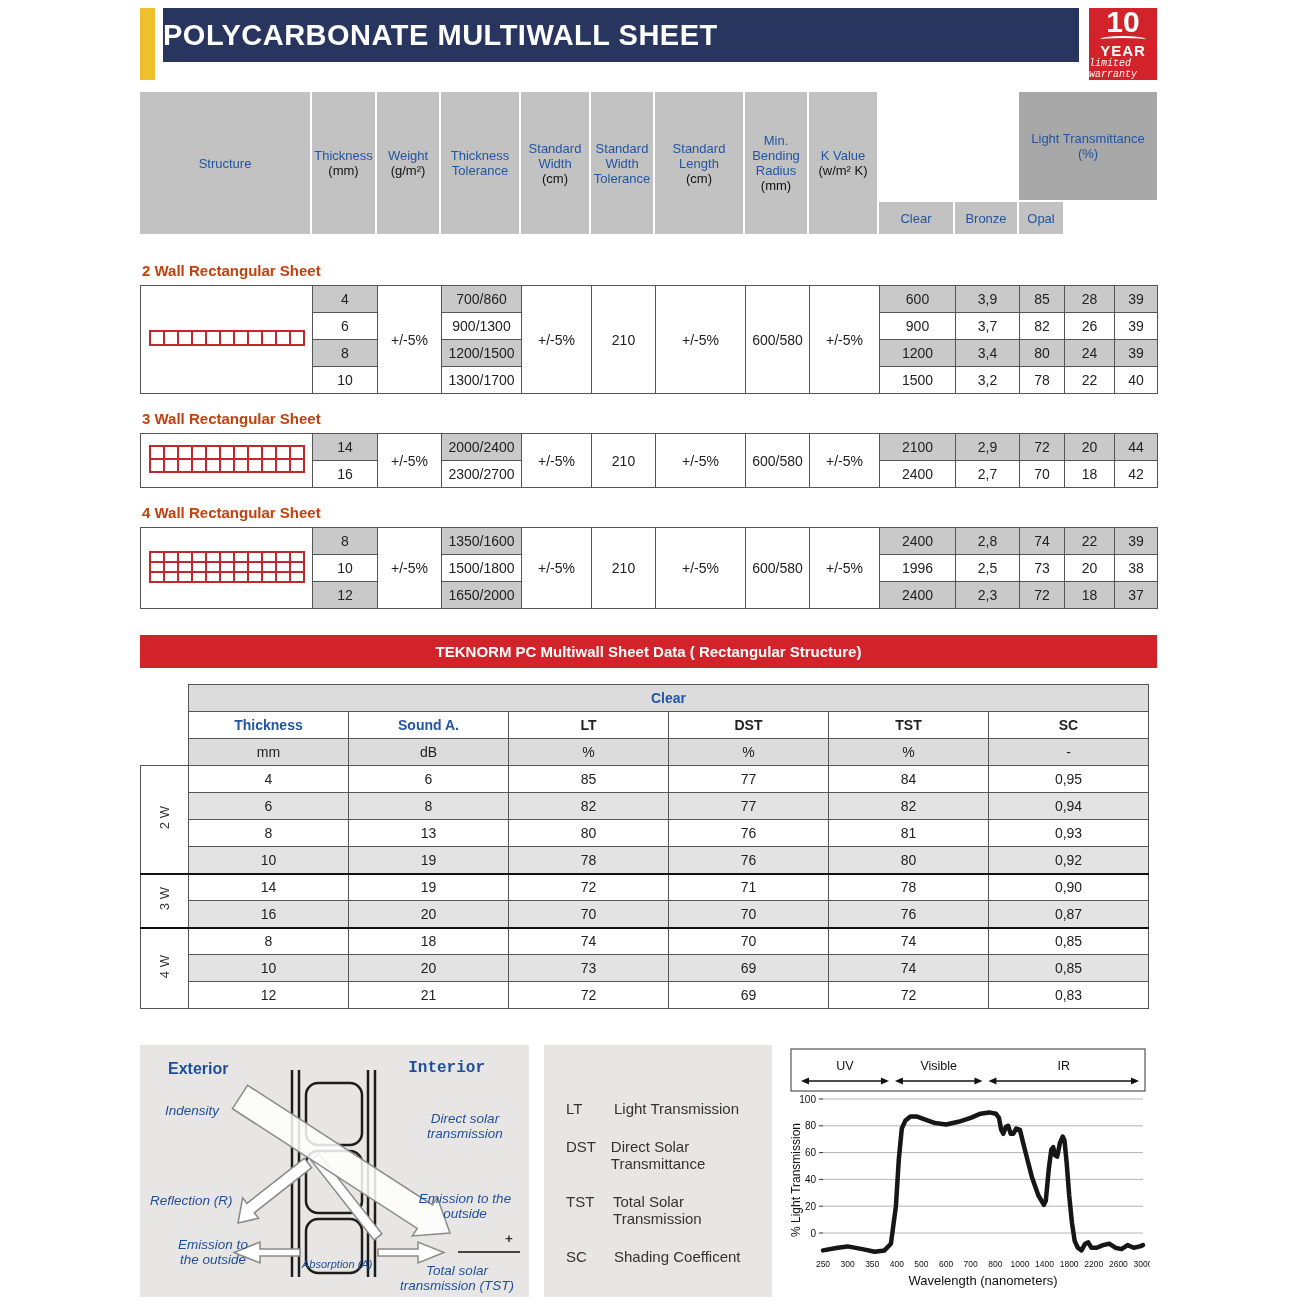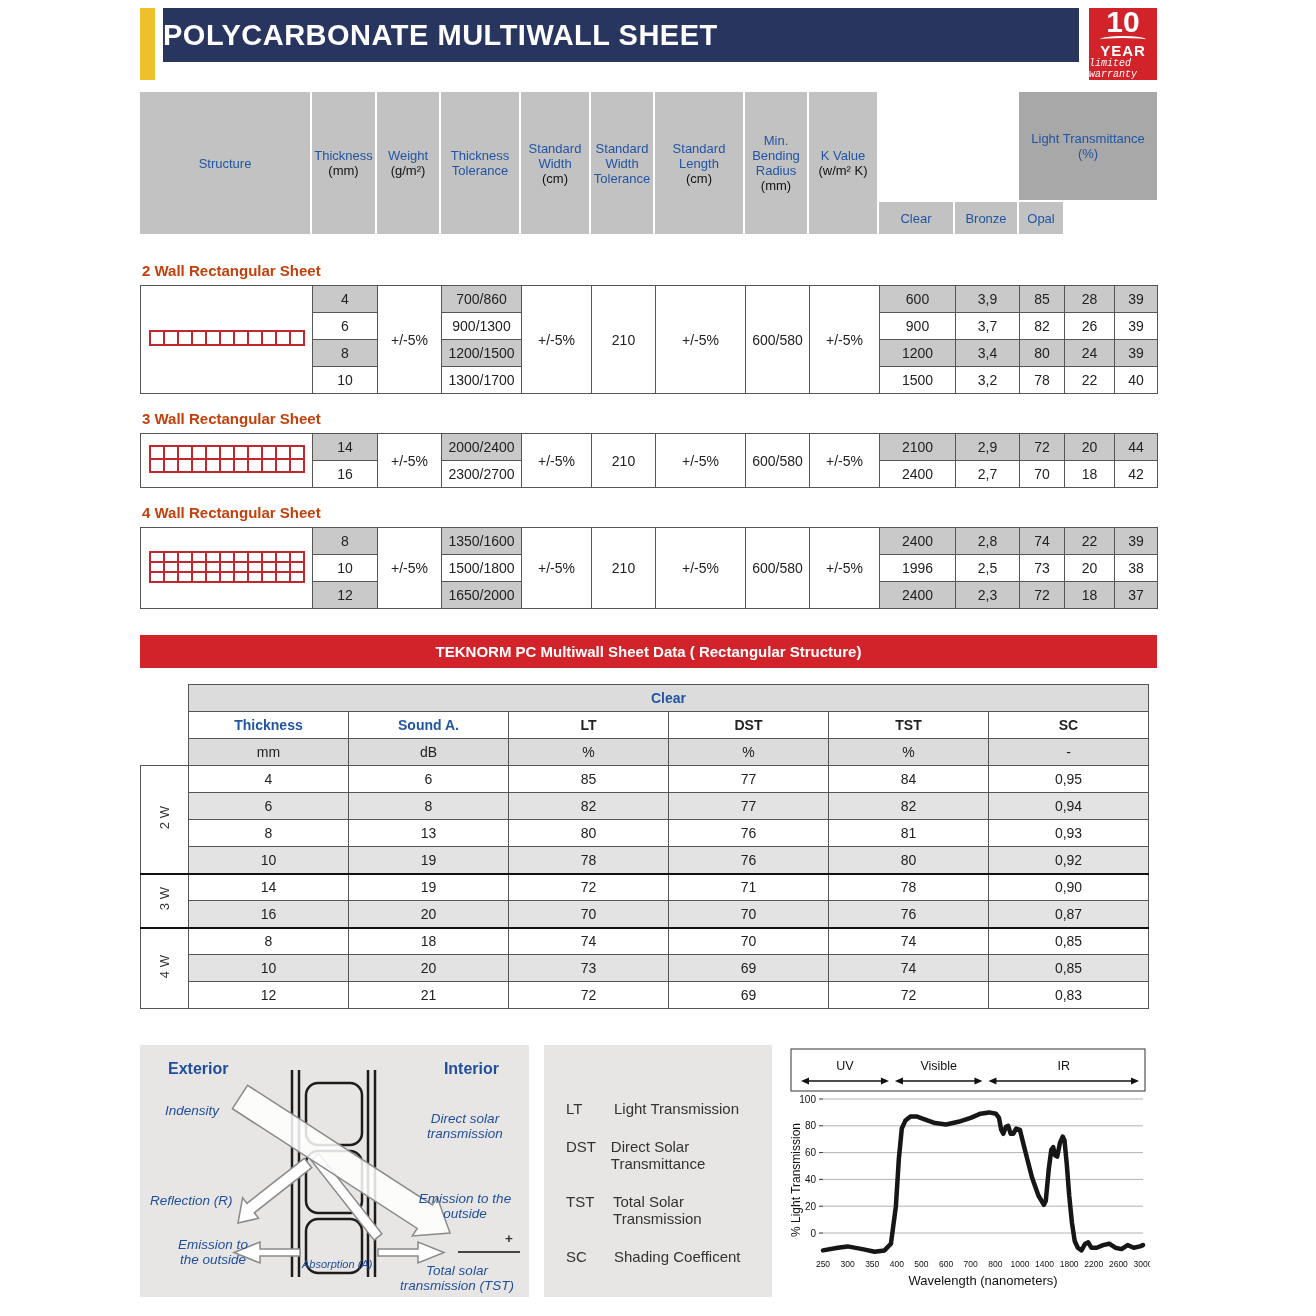--- a/index.html
+++ b/index.html
@@ -494,21 +494,21 @@
 
         <polygon points="107.6,40.3 292.4,160.0 297.3,152.4 310,188 272.3,191.0 277.2,183.4 92.4,63.7" fill="#ffffff" fill-opacity="0.85" stroke="#8a8a8a" stroke-width="1.5"></polygon>
 
         <polygon points="171.7,122.7 114.3,167.8 118.6,173.3 98,178 102.6,152.9 106.9,158.4 164.3,113.3" fill="#ffffff" stroke="#8a8a8a" stroke-width="1.5"></polygon>
 
         <polygon points="160,204 120,204 120,197 94,207.5 120,218 120,211 160,211" fill="#ffffff" stroke="#8a8a8a" stroke-width="1.5"></polygon>
         <polygon points="238,204 278,204 278,197 304,207.5 278,218 278,211 238,211" fill="#ffffff" stroke="#8a8a8a" stroke-width="1.5"></polygon>
         <line x1="318" y1="207" x2="380" y2="207" stroke="#444" stroke-width="2"></line>
       </svg>
       <div class="dlbl head" style="left:28px; top:16px;">Exterior</div>
-      <div class="dlbl head" style="right:30px; top:16px;">Interior</div>
+      <div class="dlbl head" style="right:44px; top:16px;font-family:Liberation Mono, monospace;">Interior</div>
       <div class="dlbl" style="left:25px; top:58px;">Indensity</div>
       <div class="dlbl" style="left:10px; top:148px;">Reflection (R)</div>
       <div class="dlbl" style="left:30px; top:192px; width:86px; text-align:center;">Emission to the outside</div>
       <div class="dlbl" style="left:162px; top:212px; font-size:11px;">Absorption (A)</div>
       <div class="dlbl" style="right:16px; top:66px; width:96px; text-align:center;">Direct solar transmission</div>
       <div class="dlbl" style="right:16px; top:146px; width:96px; text-align:center;">Emission to the outside</div>
       <div class="dlbl dark" style="right:16px; top:186px;">+</div>
       <div class="dlbl" style="right:8px; top:218px; width:128px; text-align:center;">Total solar transmission (TST)</div>
     </div>
 

